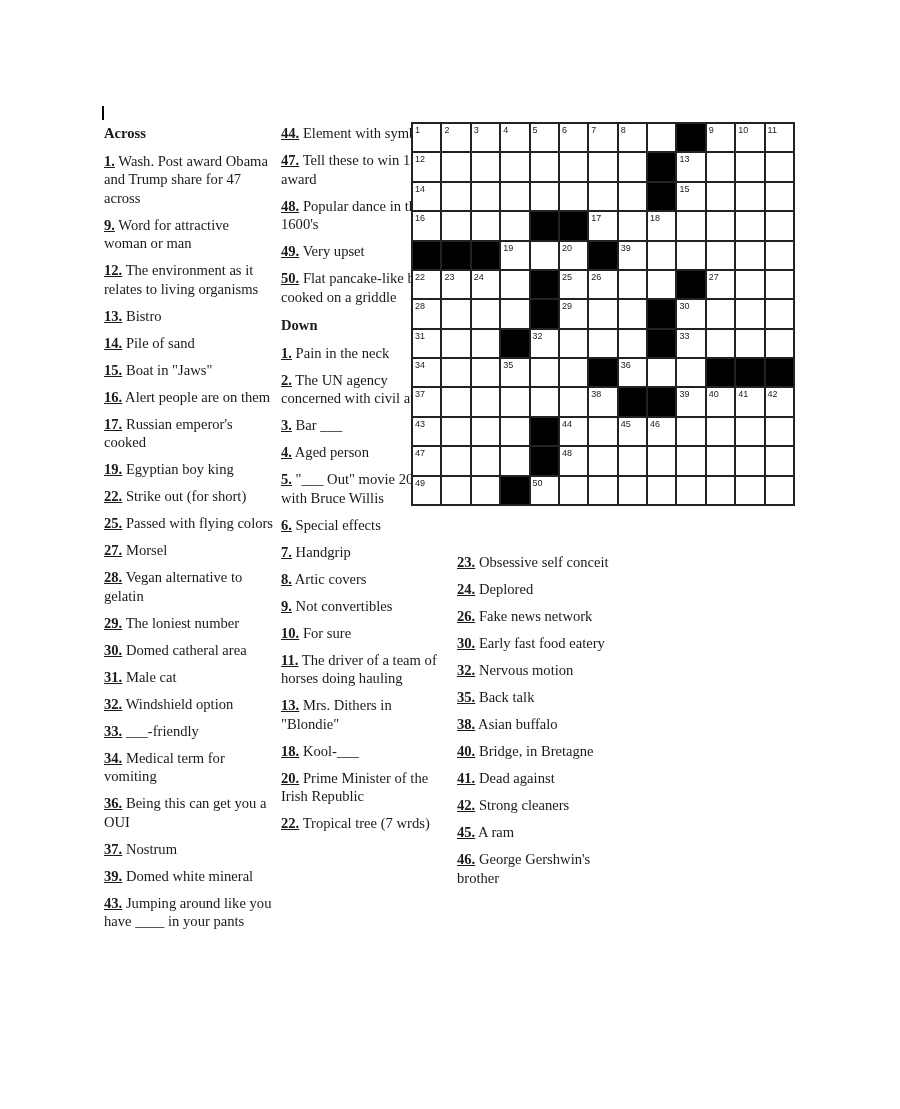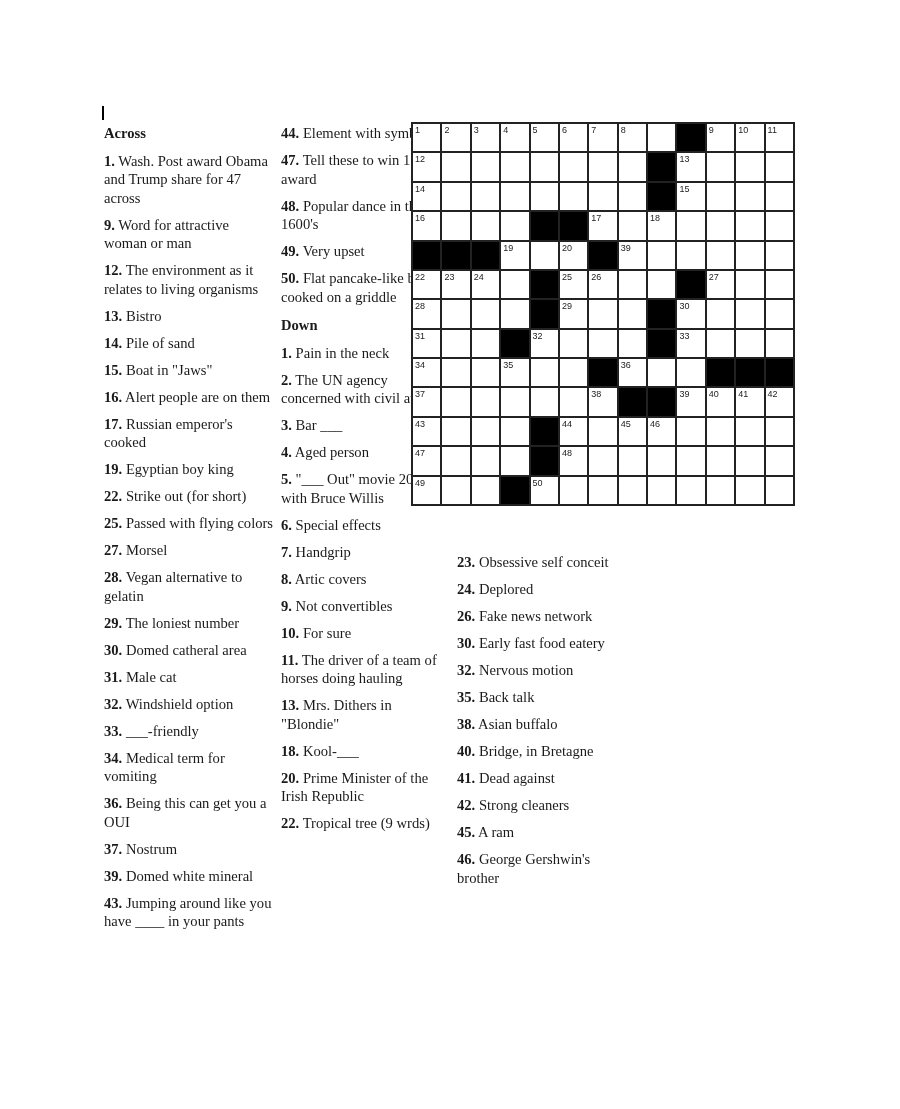--- a/index.html
+++ b/index.html
@@ -32,21 +32,21 @@
     .col-b { left: 281px; top: 124px; width: 170px; }
     .col-c { left: 457px; top: 525px; width: 170px; margin-top: 28px; }
     .heading {
       font-weight: bold;
       margin: 0 0 9px 0;
       display: block;
     }
     .clue {
       margin: 0 0 8.5px 0;
     }
-    .clue .num { font-weight: bold; }
+    .clue .num { font-weight: bold; text-decoration: underline; }
     .grid {
       position: absolute;
       left: 411px;
       top: 122px;
       width: 384px;
       height: 384px;
       display: grid;
       grid-template-columns: repeat(13, 1fr);
       grid-template-rows: repeat(13, 1fr);
       border: 1.5px solid #222;
@@ -122,21 +122,21 @@
       <div class="clue"><span class="num">5.</span> <span>"___ Out" movie 2010 with Bruce Willis</span></div>
       <div class="clue"><span class="num">6.</span> <span>Special effects</span></div>
       <div class="clue"><span class="num">7.</span> <span>Handgrip</span></div>
       <div class="clue"><span class="num">8.</span> <span>Artic covers</span></div>
       <div class="clue"><span class="num">9.</span> <span>Not convertibles</span></div>
       <div class="clue"><span class="num">10.</span> <span>For sure</span></div>
       <div class="clue"><span class="num">11.</span> <span>The driver of a team of horses doing hauling</span></div>
       <div class="clue"><span class="num">13.</span> <span>Mrs. Dithers in "Blondie"</span></div>
       <div class="clue"><span class="num">18.</span> <span>Kool-___</span></div>
       <div class="clue"><span class="num">20.</span> <span>Prime Minister of the Irish Republic</span></div>
-      <div class="clue"><span class="num">22.</span> <span>Tropical tree (9 wrds)</span></div>
+      <div class="clue"><span class="num">22.</span> <span>Tropical tree (7 wrds)</span></div>
     </div>
 </div>
 
 <div class="col col-c">
   <div id="down-list-b">
       <div class="clue"><span class="num">23.</span> <span>Obsessive self conceit</span></div>
       <div class="clue"><span class="num">24.</span> <span>Deplored</span></div>
       <div class="clue"><span class="num">26.</span> <span>Fake news network</span></div>
       <div class="clue"><span class="num">30.</span> <span>Early fast food eatery</span></div>
       <div class="clue"><span class="num">32.</span> <span>Nervous motion</span></div>

